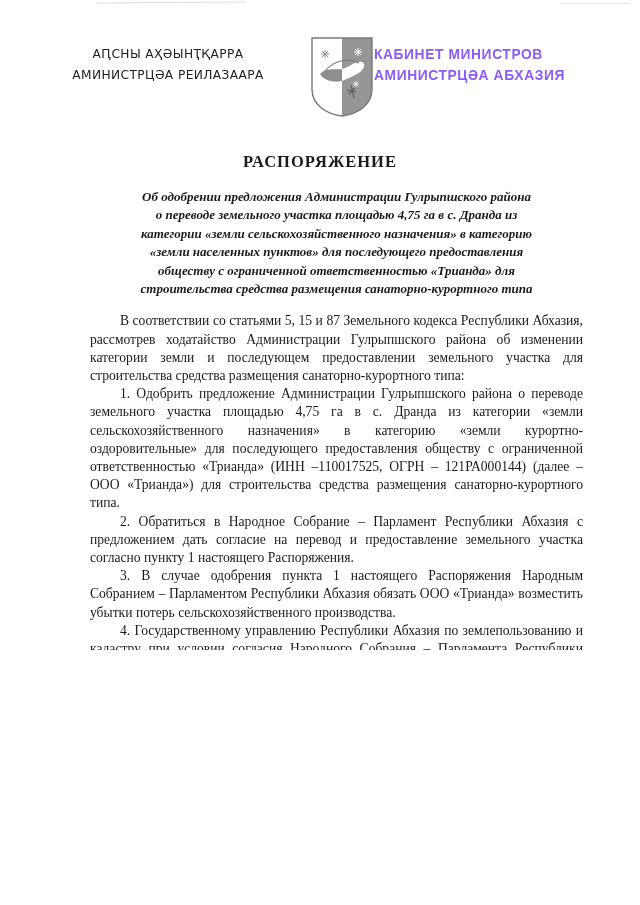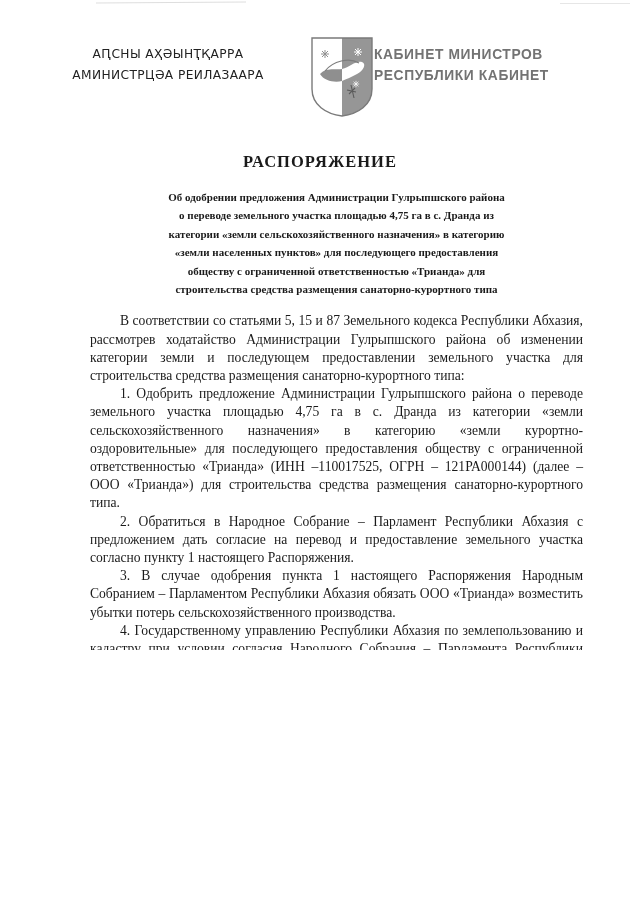--- a/index.html
+++ b/index.html
@@ -22,31 +22,32 @@
   }
   .org-left {
     width:220px; text-align:center; padding-top:7px;
     font-family:"DejaVu Sans","Liberation Sans",sans-serif;
     font-size:12.2px; line-height:21px; letter-spacing:0.4px; color:#222;
   }
   .org-right {
     width:208px; text-align:left; padding-top:7px;
     font-family:"Liberation Sans","DejaVu Sans",sans-serif;
     font-weight:bold; font-size:13.8px; line-height:21px; letter-spacing:0.6px;
-    color:#737373;
+    color:#8b5cf6;
   }
   .emblem { width:62px; height:80px; position:relative; left:16px; flex:0 0 auto; }
   .doc-title {
     margin-top:35px; text-align:center;
     font-weight:bold; font-size:16.5px; letter-spacing:1px;
   }
   .doc-subject {
     margin:16px 57px 0 90px; text-align:center;
-    font-weight:bold; font-size:11px; line-height:18.4px;
+    font-weight:bold; font-size:13px; line-height:18.4px;
     white-space:pre-line;
+    font-style:italic;
   }
   .doc-body {
     margin:14px 57px 0 90px;
     font-size:13.6px; line-height:18.2px; text-align:justify;
   }
   .doc-body p { margin:0; text-indent:30px; }
   .footer {
     position:absolute; left:90px; right:50px; top:781px;
     font-size:13.8px;
   }
@@ -92,21 +93,21 @@
       </g>
       <g stroke="#ffffff" stroke-width="0.9" transform="translate(45,47) scale(0.8)">
         <path d="M0 -4 V4 M-4 0 H4 M-3 -3 L3 3 M3 -3 L-3 3"></path>
       </g>
       <path d="M40 48 l3 13 M36 53 l9 2 M44 51 l-6 6" stroke="#5a5a5a" stroke-width="1.1" fill="none"></path>
       <path d="M1 1 H61 V52 C61 68 47 77 31 79 C15 77 1 68 1 52 Z" fill="none" stroke="#7a7a7a" stroke-width="1.4"></path>
     </svg>
 
     <div class="org-right">
       <div>КАБИНЕТ МИНИСТРОВ</div>
-      <div>РЕСПУБЛИКИ КАБИНЕТ</div>
+      <div>АМИНИСТРЦӘА АБХАЗИЯ</div>
     </div>
   </div>
 
   <div class="doc-title">РАСПОРЯЖЕНИЕ</div>
 
   <div class="doc-subject">Об одобрении предложения Администрации Гулрыпшского района
 о переводе земельного участка площадью 4,75 га в с. Дранда из
 категории «земли сельскохозяйственного назначения» в категорию
 «земли населенных пунктов» для последующего предоставления
 обществу с ограниченной ответственностью «Трианда» для

